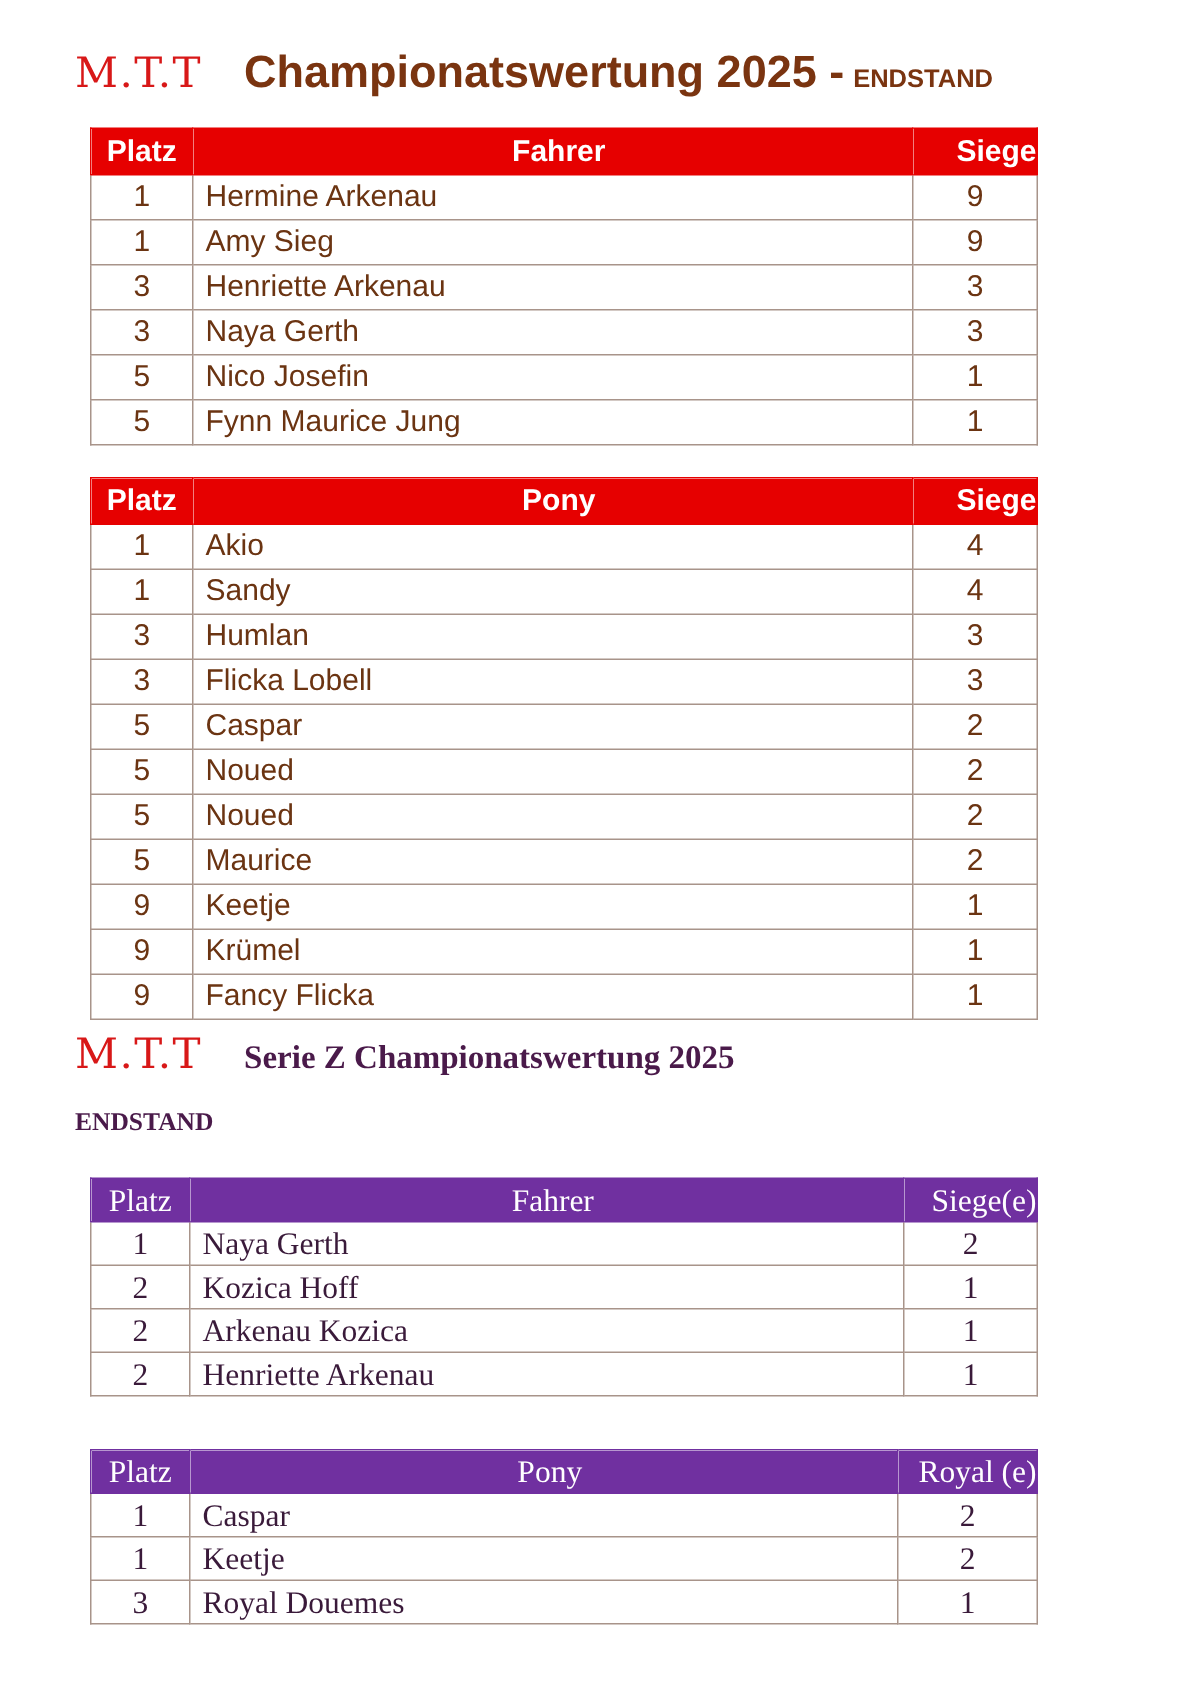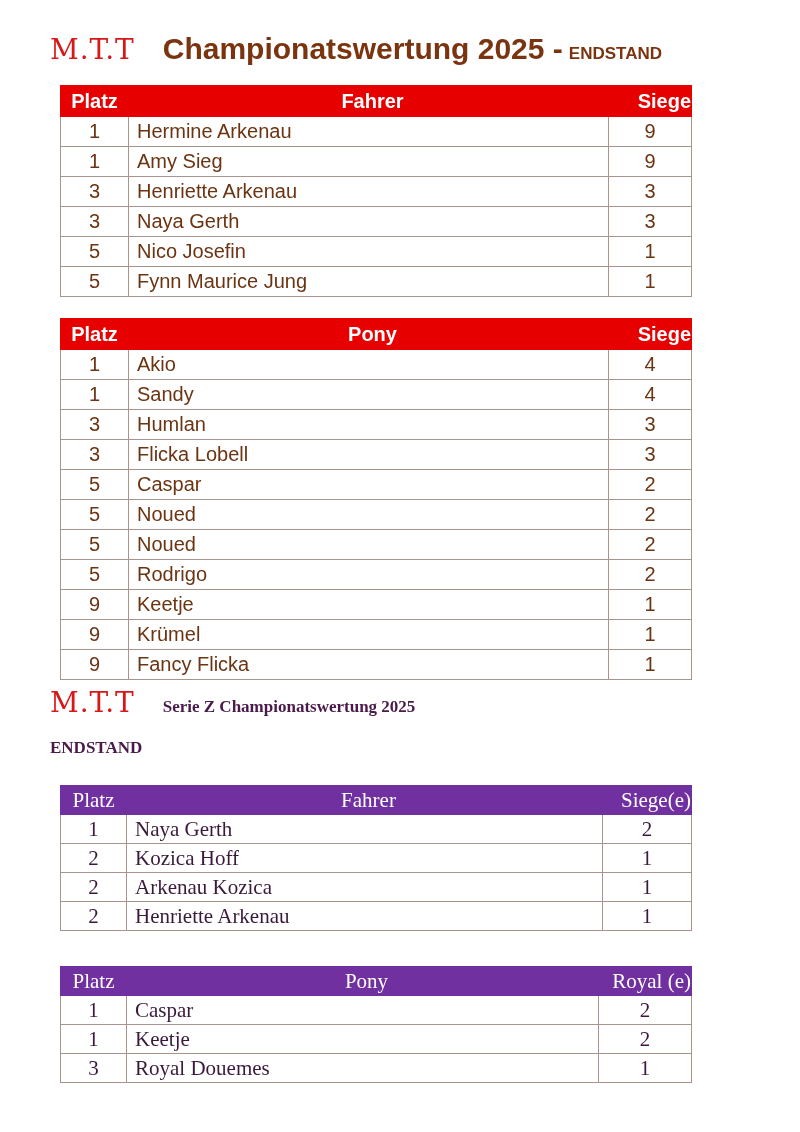--- a/index.html
+++ b/index.html
@@ -1,21 +1,21 @@
 <!DOCTYPE html>
 <html><head>
   <meta charset="utf-8">
   <style>
     html, body { margin: 0; padding: 0; background: #ffffff; }
     body { width: 800px; height: 1132px; position: relative; overflow: hidden; }
     .title { position: absolute; left: 50px; display: flex; align-items: baseline; white-space: nowrap; }
     .logo { font-family: "DejaVu Serif", serif; color: #d81818; font-size: 28px; letter-spacing: 1px; margin-right: 28px; }
     .t1 .main { font-family: "Liberation Sans", sans-serif; font-weight: bold; color: #7a3410; font-size: 30px; text-align: center; }
     .t1 .end { font-family: "Liberation Sans", sans-serif; font-weight: bold; color: #7a3410; font-size: 17px; margin-left: 6px; }
-    .t2 .main { font-family: "Liberation Serif", serif; font-weight: bold; color: #4a1a4a; font-size: 17px; }
+    .t2 .main { font-family: "Liberation Serif", serif; font-weight: bold; color: #4a1a4a; font-size: 22px; }
     .endstand2 { position: absolute; left: 50px; top: 738px; font-family: "Liberation Serif", serif; font-weight: bold; color: #4a1a4a; font-size: 17px; }
 
     table { position: absolute; left: 60px; width: 632px; border-collapse: collapse; table-layout: fixed; }
     td, th { border: 1px solid #a8948a; padding: 0; overflow: hidden; white-space: nowrap; }
     th { color: #ffffff; text-align: center; }
     .red { font-family: "Liberation Sans", sans-serif; }
     .red th { background: #e60000; border-color: #e60000; font-weight: bold; font-size: 20px; height: 30px; }
     .red td { color: #6b3412; font-size: 20px; height: 29px; }
     .purple { font-family: "Liberation Serif", serif; }
     .purple th { background: #7030a0; border-color: #7030a0; font-weight: normal; font-size: 21px; height: 28px; }
@@ -126,21 +126,21 @@
         <td class="c2">Noued</td>
         <td class="c3">2</td>
       </tr>
       <tr>
         <td class="c1">5</td>
         <td class="c2">Noued</td>
         <td class="c3">2</td>
       </tr>
       <tr>
         <td class="c1">5</td>
-        <td class="c2">Rodrigo</td>
+        <td class="c2">Maurice</td>
         <td class="c3">2</td>
       </tr>
       <tr>
         <td class="c1">9</td>
         <td class="c2">Keetje</td>
         <td class="c3">1</td>
       </tr>
       <tr>
         <td class="c1">9</td>
         <td class="c2">Krümel</td>

